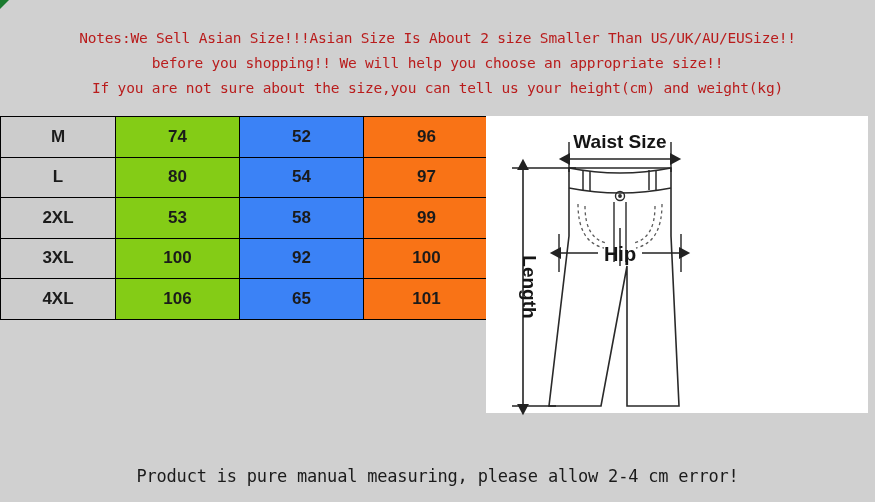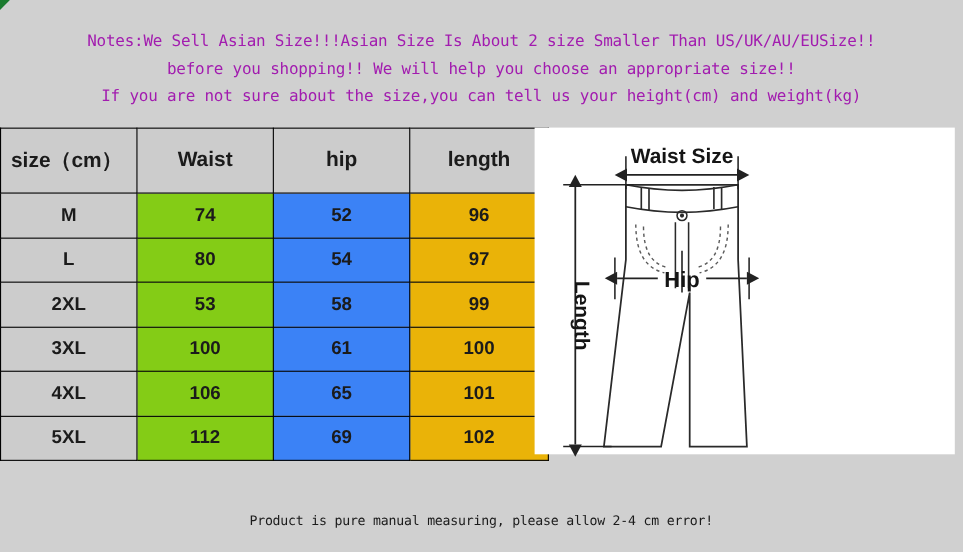--- a/index.html
+++ b/index.html
@@ -29,21 +29,21 @@
   
   .notes {
     position: absolute;
     left: 0;
     top: 26px;
     width: 875px;
     text-align: center;
     font-family: "DejaVu Sans Mono", "Liberation Mono", monospace;
     font-size: 14.5px;
     line-height: 25px;
-    color: #a21caf;
+    color: #b91c1c;
     letter-spacing: -0.2px;
   }
   .notes div { white-space: nowrap; }
 
   
   .size-table {
     position: absolute;
     left: 0;
     top: 116px;
     width: 486px;
@@ -64,41 +64,41 @@
     height: 58px;
     font-size: 19px;
     background: #cccccc;
   }
   .size-table td.col-size {
     width: 114px;
     background: #cccccc;
   }
   .size-table td.col-waist { width: 123px; background: #84cc16; }
   .size-table td.col-hip    { width: 123px; background: #3b82f6; }
-  .size-table td.col-length { width: 125px; background: #eab308; }
+  .size-table td.col-length { width: 125px; background: #f97316; }
   .size-table tr.header-row td.col-waist,
   .size-table tr.header-row td.col-hip,
   .size-table tr.header-row td.col-length {
     background: #cccccc;
   }
   .size-table td.hdr-size {
     font-size: 17px;
     text-align: left;
     padding-left: 9px;
   }
 
   
   .footer {
     position: absolute;
     left: 0;
     top: 466px;
     width: 875px;
     text-align: center;
     font-family: "DejaVu Sans Mono", "Liberation Mono", monospace;
-    font-size: 12px;
+    font-size: 17px;
     color: #1b1b1b;
     letter-spacing: -0.2px;
     white-space: nowrap;
   }
 
   
   .diagram-panel {
     position: absolute;
     left: 486px;
     top: 116px;
@@ -121,26 +121,20 @@
 <div class="corner-mark"></div>
 
 <div class="notes">
   <div>Notes:We Sell Asian Size!!!Asian Size Is About 2 size Smaller Than US/UK/AU/EUSize!!</div>
   <div>before you shopping!! We will help you choose an appropriate size!!</div>
   <div>If you are not sure about the size,you can tell us your height(cm) and weight(kg)</div>
 </div>
 
 <table class="size-table">
   <tbody>
-    <tr class="header-row">
-      <td class="col-size hdr-size">size（cm）</td>
-      <td class="col-waist">Waist</td>
-      <td class="col-hip">hip</td>
-      <td class="col-length">length</td>
-    </tr>
 
     <tr>
       <td class="col-size">M</td>
       <td class="col-waist">74</td>
       <td class="col-hip">52</td>
       <td class="col-length">96</td>
     </tr>
     <tr>
       <td class="col-size">L</td>
       <td class="col-waist">80</td>
@@ -149,34 +143,28 @@
     </tr>
     <tr>
       <td class="col-size">2XL</td>
       <td class="col-waist">53</td>
       <td class="col-hip">58</td>
       <td class="col-length">99</td>
     </tr>
     <tr>
       <td class="col-size">3XL</td>
       <td class="col-waist">100</td>
-      <td class="col-hip">61</td>
+      <td class="col-hip">92</td>
       <td class="col-length">100</td>
     </tr>
     <tr>
       <td class="col-size">4XL</td>
       <td class="col-waist">106</td>
       <td class="col-hip">65</td>
       <td class="col-length">101</td>
-    </tr>
-    <tr>
-      <td class="col-size">5XL</td>
-      <td class="col-waist">112</td>
-      <td class="col-hip">69</td>
-      <td class="col-length">102</td>
     </tr>
   </tbody>
 </table>
 
 <div class="diagram-panel">
   <svg width="382" height="342" viewBox="0 0 382 342">
     <defs>
       <marker id="arrL" markerWidth="9" markerHeight="9" refX="8" refY="4.5" orient="auto">
         <path d="M8,0.8 L1,4.5 L8,8.2 Z" fill="#222"></path>
       </marker>

